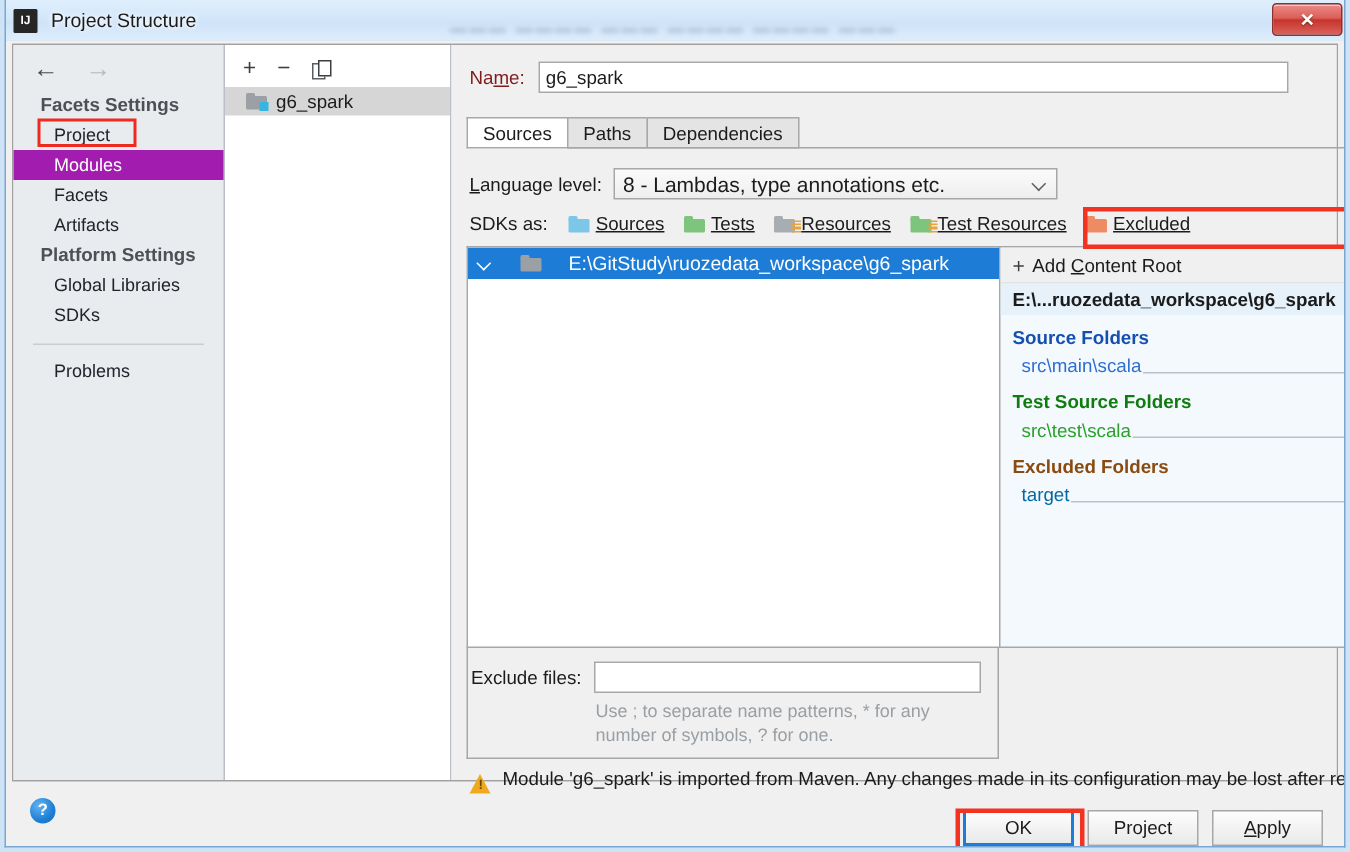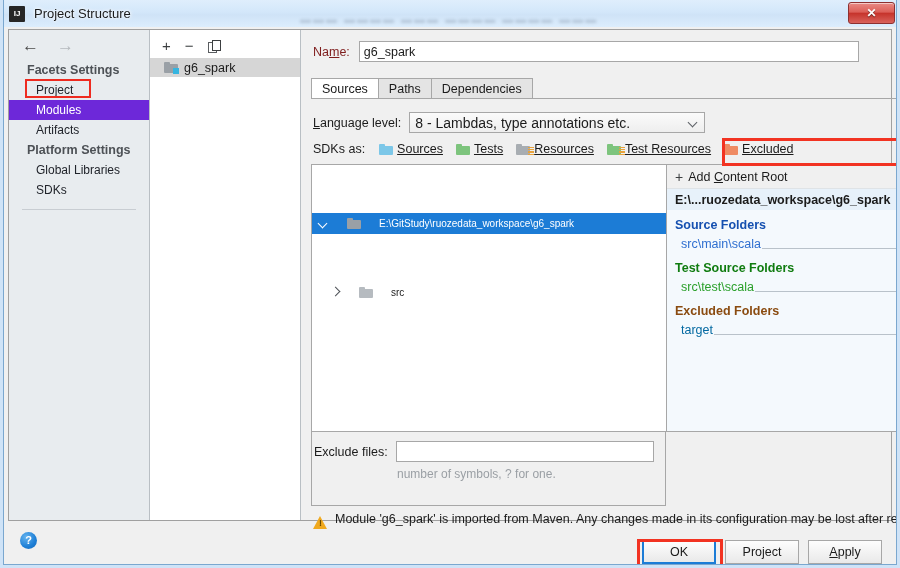--- a/index.html
+++ b/index.html
@@ -100,21 +100,21 @@
   .side-group {
     font-size: 12.5px; font-weight: bold; color: #4d5156;
     padding: 3px 0 3px 18px;
   }
   .side-item {
     font-size: 12px; color: #21242b;
     padding: 3px 0 3px 27px;
     cursor: pointer; position: relative;
   }
   .side-item.selected {
-    background: #6d28d9; color: #ffffff;
+    background: #a21caf; color: #ffffff;
   }
   #side-divider {
     height: 1px; background: #c8cdd2;
     margin: 9px 13px 7px 13px;
   }
   
   #ann-modules {
     position: absolute;
     left: 16px; top: 49px;
     width: 66px; height: 19px;
@@ -283,22 +283,22 @@
   #tree-pane {
     width: 355px; height: 100%;
     background: #ffffff;
     border: 1px solid #a7a7a7;
     border-right: none;
     box-sizing: border-box;
     overflow: hidden;
   }
   .tree-row {
     height: 21px; display: flex; align-items: center;
-    font-size: 10px; color: #1b1b1b; cursor: pointer;
-    padding-left: 6px; gap: 18px; white-space: nowrap; margin-top: 48px;
+    font-size: 13px; color: #1b1b1b; cursor: pointer;
+    padding-left: 6px; gap: 18px; white-space: nowrap;
   }
   .tree-row.selected { background: #1c7cd6; color: #ffffff; }
   .twisty {
     width: 11px; height: 11px; flex: none; position: relative;
   }
   .twisty.open::before {
     content: ""; position: absolute; left: 1px; top: 2px;
     width: 6px; height: 6px;
     border-left: 1.5px solid currentColor;
     border-bottom: 1.5px solid currentColor;
@@ -497,27 +497,29 @@
 
       <div id="sidebar">
         <div id="nav-arrows">
           <span class="nav-arrow enabled">←</span>
           <span class="nav-arrow disabled">→</span>
         </div>
 
         <div class="side-group">Facets Settings</div>
         <div class="side-item">Project</div>
         <div class="side-item selected">Modules</div>
+        <div class="side-item">Facets</div>
         <div class="side-item">Artifacts</div>
 
         <div class="side-group">Platform Settings</div>
         <div class="side-item">Global Libraries</div>
         <div class="side-item">SDKs</div>
 
         <div id="side-divider"></div>
+        <div class="side-item">Problems</div>
 
         <div id="ann-modules"></div>
       </div>
 
       <div id="modlist">
         <div id="modlist-toolbar">
           <span class="tb-icon">+</span>
           <span class="tb-icon">−</span>
           <span class="tb-icon copy"></span>
         </div>
@@ -595,25 +597,20 @@
         </div>
 
         <div id="panes">
 
           <div id="tree-pane">
             <div class="tree-row selected">
               <span class="twisty open"></span>
               <span class="folder" style="--fc:#9aa0a6"></span>
               <span>E:\GitStudy\ruozedata_workspace\g6_spark</span>
             </div>
-            <div class="tree-row" style="padding-left:18px">
-              <span class="twisty closed"></span>
-              <span class="folder" style="--fc:#b6bbc0"></span>
-              <span>src</span>
-            </div>
           </div>
 
           <div id="roots-pane">
             <div id="add-root">
               <span class="plus">+</span>
               <span>Add <u>C</u>ontent Root</span>
             </div>
 
             <div id="root-path">
               <span>E:\...ruozedata_workspace\g6_spark</span>
@@ -642,20 +639,21 @@
             </div>
           </div>
         </div>
 
         <div id="exclude-block">
           <div id="exclude-row">
             <span id="exclude-label">Exclude files:</span>
             <input id="exclude-input" type="text" value="" style="">
           </div>
           <div id="exclude-hint">
+            <div>Use ; to separate name patterns, * for any</div>
             <div>number of symbols, ? for one.</div>
           </div>
         </div>
 
         <div id="warn">
           <span id="warn-icon"></span>
           <span id="warn-text">Module 'g6_spark' is imported from Maven. Any changes made in its configuration may be lost after reimporting.</span>
         </div>
 
         <div id="ann-lang"></div>

